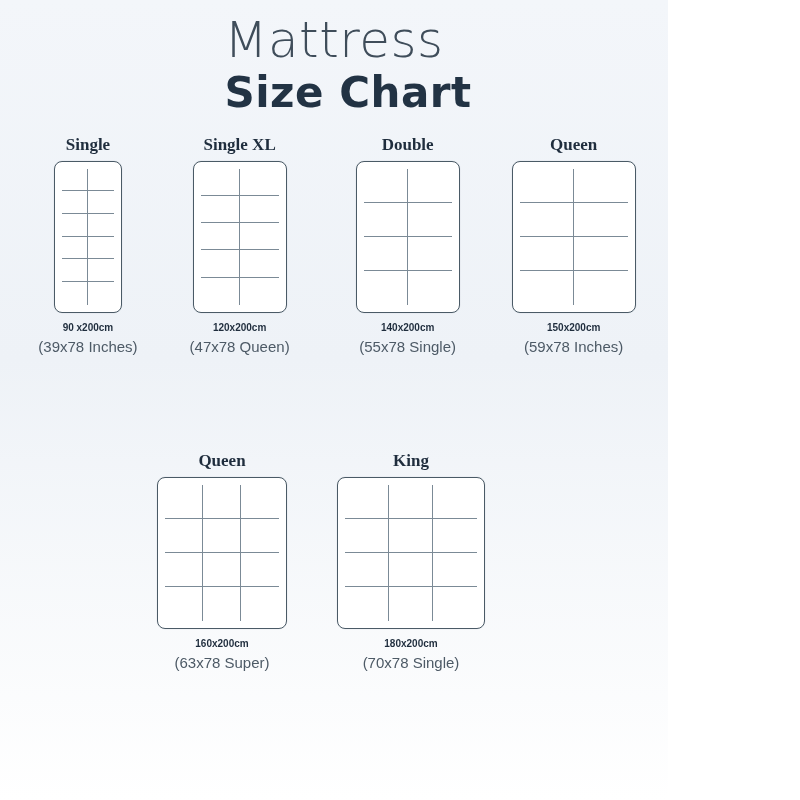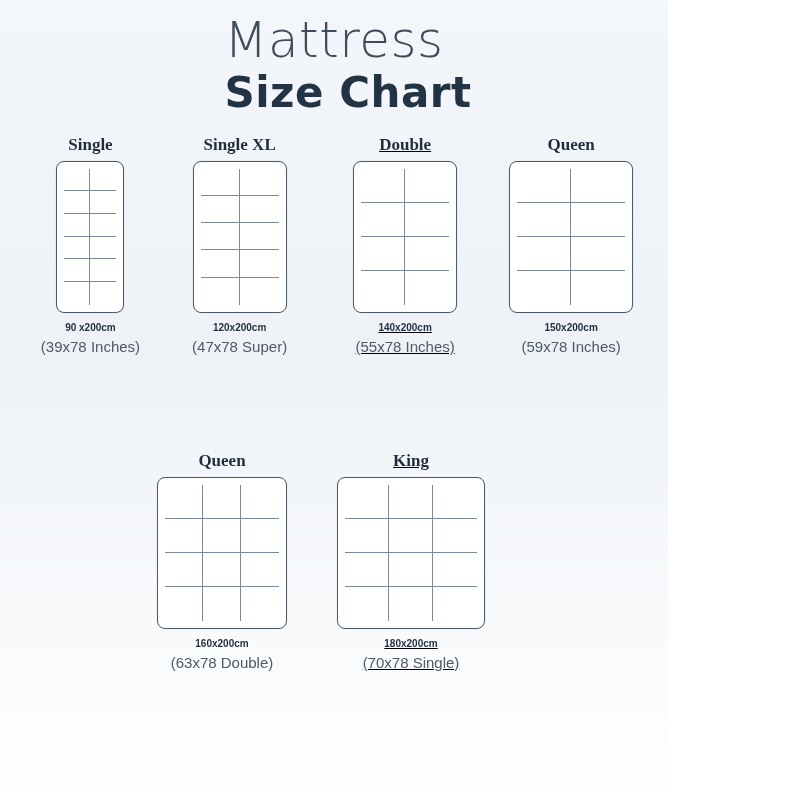--- a/index.html
+++ b/index.html
@@ -154,38 +154,38 @@
             <div class="cell last-col"></div>
             <div class="cell"></div>
             <div class="cell last-col"></div>
             <div class="cell"></div>
             <div class="cell last-col"></div>
             <div class="cell last-row"></div>
             <div class="cell last-col last-row"></div>
           </div>
         </div>
         <div class="dims">120x200cm</div>
-        <div class="inches">(47x78 Super)</div>
-      </div>
-      <div class="item" style="margin-right: 36px; text-decoration: underline;">
+        <div class="inches">(47x78 Queen)</div>
+      </div>
+      <div class="item" style="margin-right: 36px;">
         <div class="item-label">Double</div>
         <div class="mattress" style="width: 104px; height: 152px;">
           <div class="inner-grid" style="grid-template-columns: repeat(2, 1fr); grid-template-rows: repeat(4, 1fr);">
             <div class="cell"></div>
             <div class="cell last-col"></div>
             <div class="cell"></div>
             <div class="cell last-col"></div>
             <div class="cell"></div>
             <div class="cell last-col"></div>
             <div class="cell last-row"></div>
             <div class="cell last-col last-row"></div>
           </div>
         </div>
         <div class="dims">140x200cm</div>
-        <div class="inches">(55x78 Inches)</div>
+        <div class="inches">(55x78 Single)</div>
       </div>
       <div class="item" style="margin-right: 0px;">
         <div class="item-label">Queen</div>
         <div class="mattress" style="width: 124px; height: 152px;">
           <div class="inner-grid" style="grid-template-columns: repeat(2, 1fr); grid-template-rows: repeat(4, 1fr);">
             <div class="cell"></div>
             <div class="cell last-col"></div>
             <div class="cell"></div>
             <div class="cell last-col"></div>
             <div class="cell"></div>
@@ -211,23 +211,23 @@
             <div class="cell last-col"></div>
             <div class="cell"></div>
             <div class="cell"></div>
             <div class="cell last-col"></div>
             <div class="cell last-row"></div>
             <div class="cell last-row"></div>
             <div class="cell last-col last-row"></div>
           </div>
         </div>
         <div class="dims">160x200cm</div>
-        <div class="inches">(63x78 Double)</div>
-      </div>
-      <div class="item" style="margin-right: 34px; text-decoration: underline;">
+        <div class="inches">(63x78 Super)</div>
+      </div>
+      <div class="item" style="margin-right: 34px;">
         <div class="item-label">King</div>
         <div class="mattress" style="width: 148px; height: 152px;">
           <div class="inner-grid" style="grid-template-columns: repeat(3, 1fr); grid-template-rows: repeat(4, 1fr);">
             <div class="cell"></div>
             <div class="cell"></div>
             <div class="cell last-col"></div>
             <div class="cell"></div>
             <div class="cell"></div>
             <div class="cell last-col"></div>
             <div class="cell"></div>

